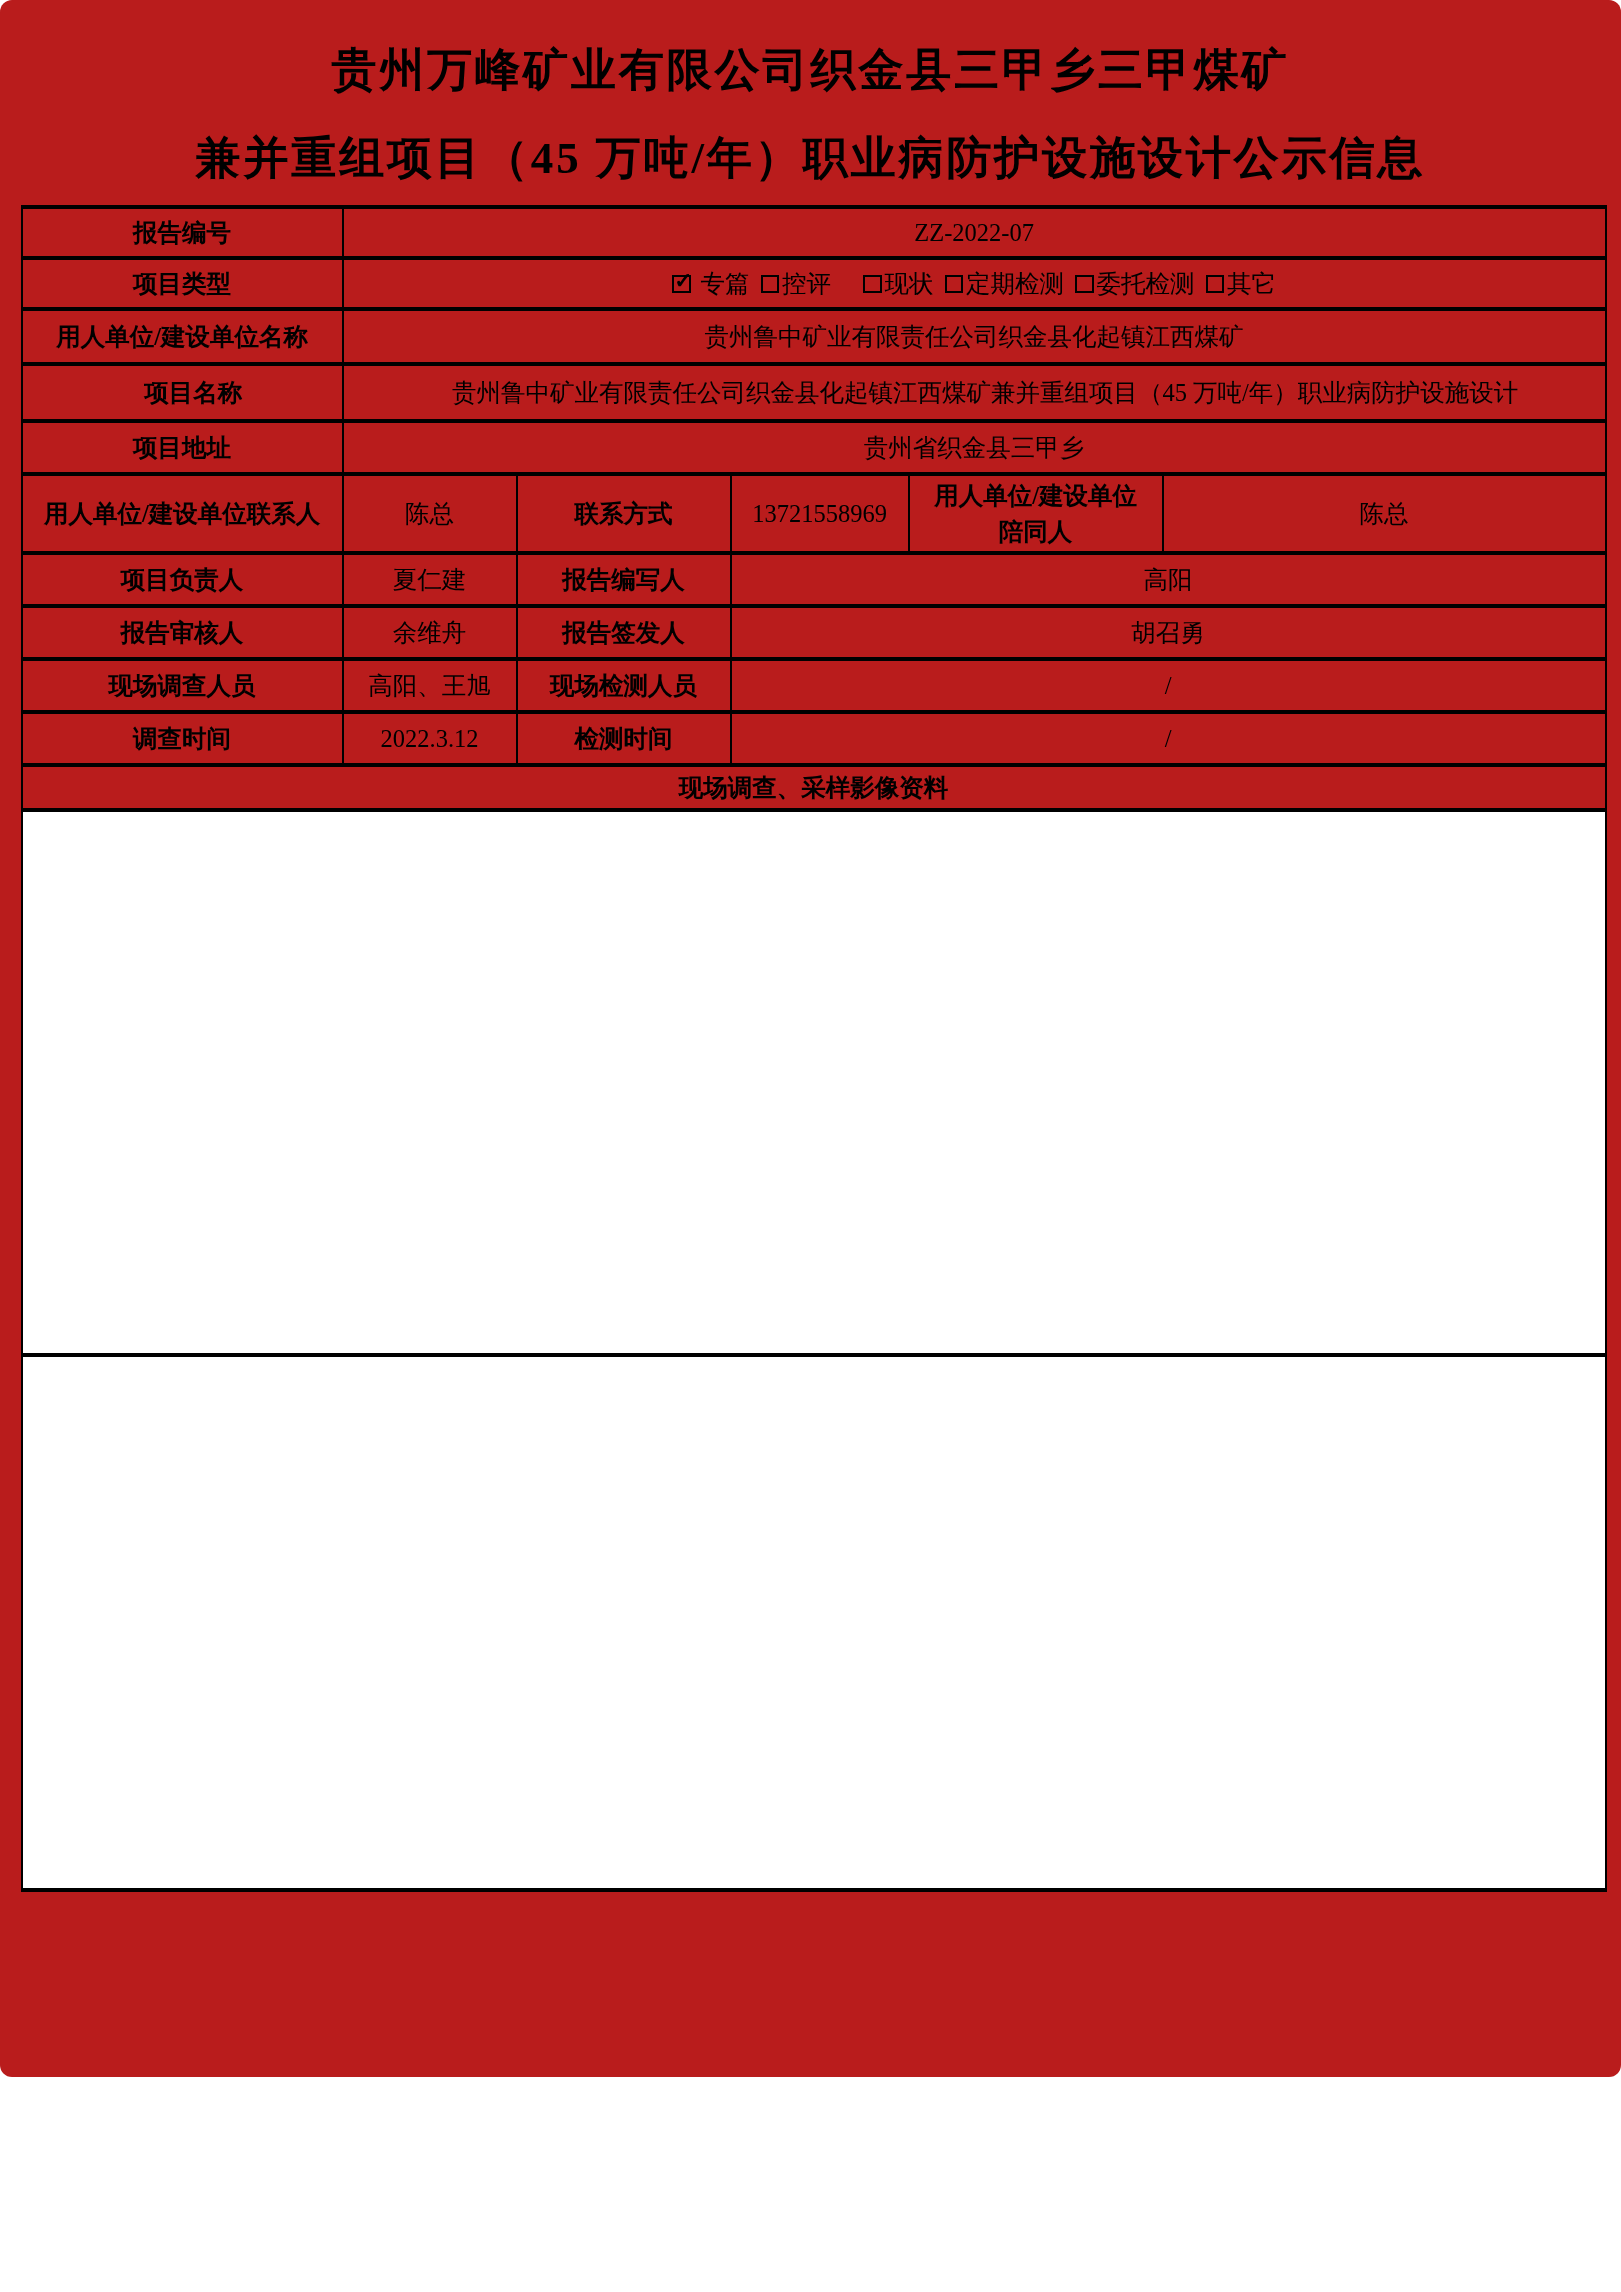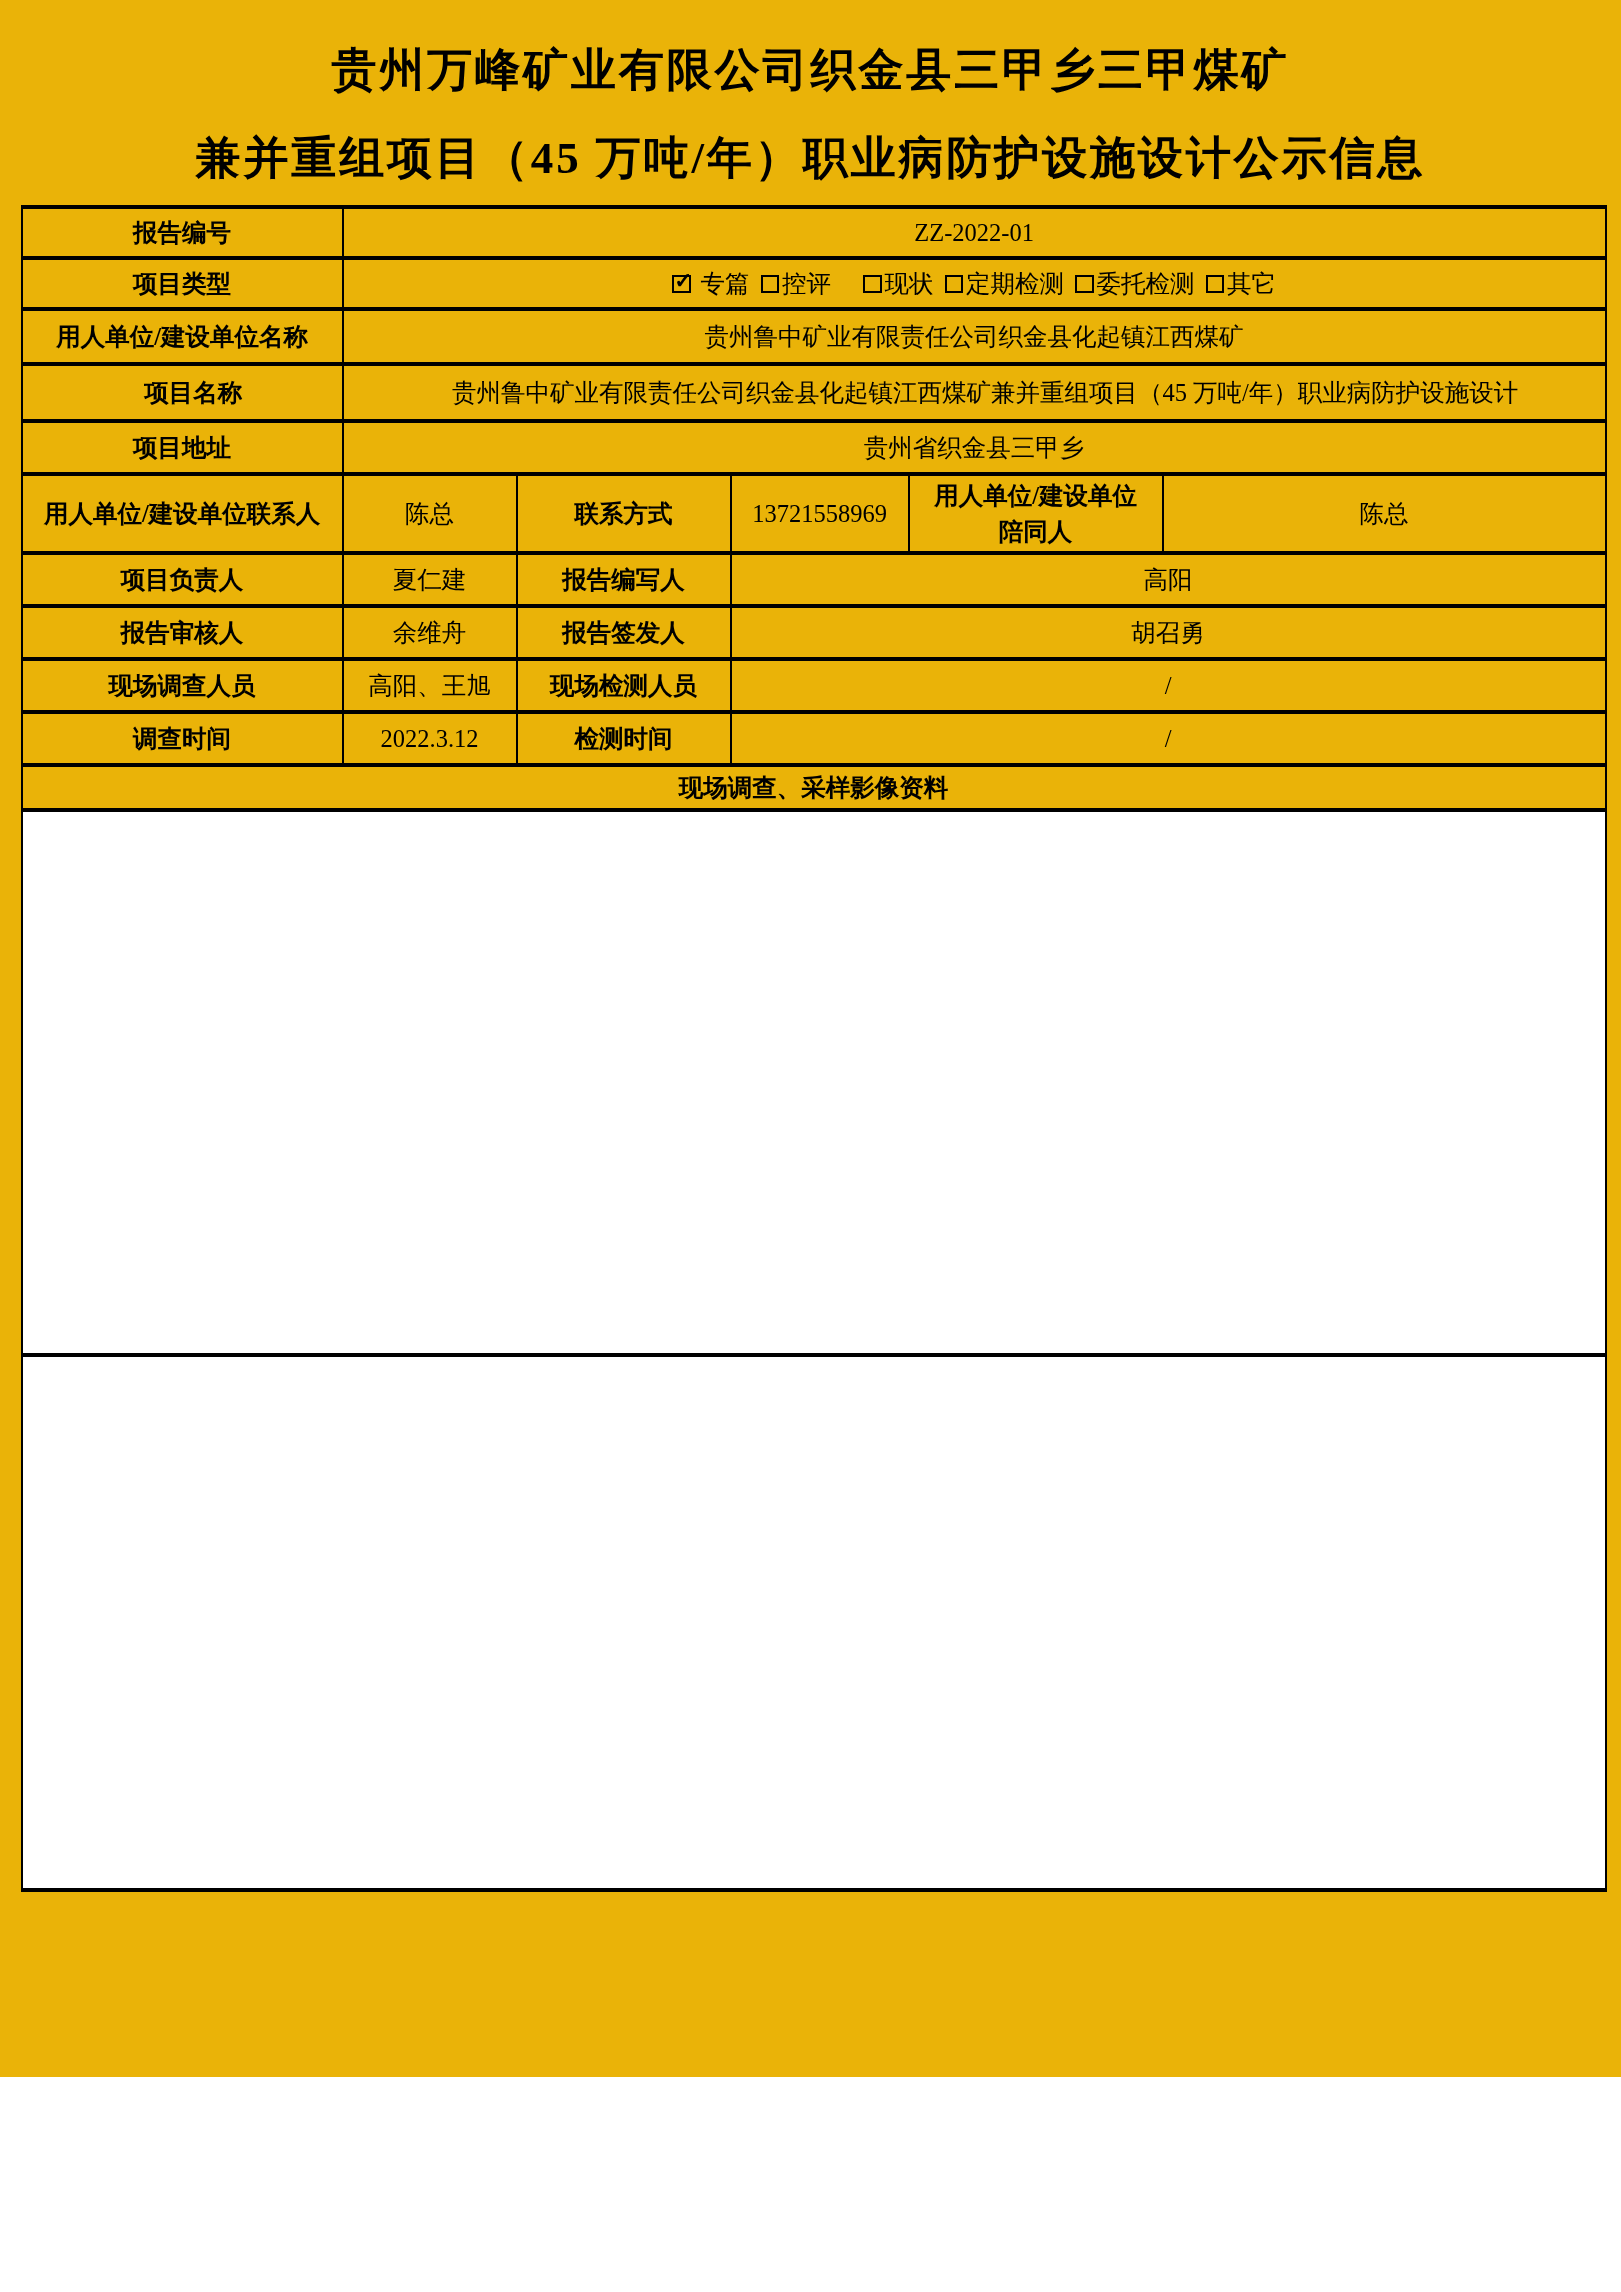--- a/index.html
+++ b/index.html
@@ -3,23 +3,24 @@
 <meta charset="utf-8">
 <style>
   * { margin:0; padding:0; box-sizing:border-box; }
   html,body { background:#ffffff; }
   body {
     font-family:"Liberation Serif","DejaVu Serif",serif;
     color:#000000;
   }
   .page {
     width:1621px; height:2077px;
-    background:#eab308;
+    background:#b91c1c;
     position:relative;
     overflow:hidden;
+    border-radius:12px;
   }
   .doc-title { padding-top:25.5px; text-align:center; }
   .title-line {
     font-size:45px;
     font-weight:bold;
     line-height:88px;
     letter-spacing:2.9px;
     white-space:nowrap;
   }
   table.form-table {
@@ -100,21 +101,21 @@
       <col style="width:174px">
       <col style="width:214px">
       <col style="width:178px">
       <col style="width:254px">
       <col style="width:443px">
     </colgroup>
 
     <tbody>
         <tr class="r-std">
       <td class="lbl">报告编号</td>
-      <td class="val" colspan="5">ZZ-2022-01</td>
+      <td class="val" colspan="5">ZZ-2022-07</td>
     </tr>
 
     <tr class="r-std">
       <td class="lbl">项目类型</td>
       <td class="val" colspan="5">
         <div class="opts">
           <span class="opt">
             <span class="cb first checked"></span>
             <span class="opt-label">专篇</span>
           </span>

